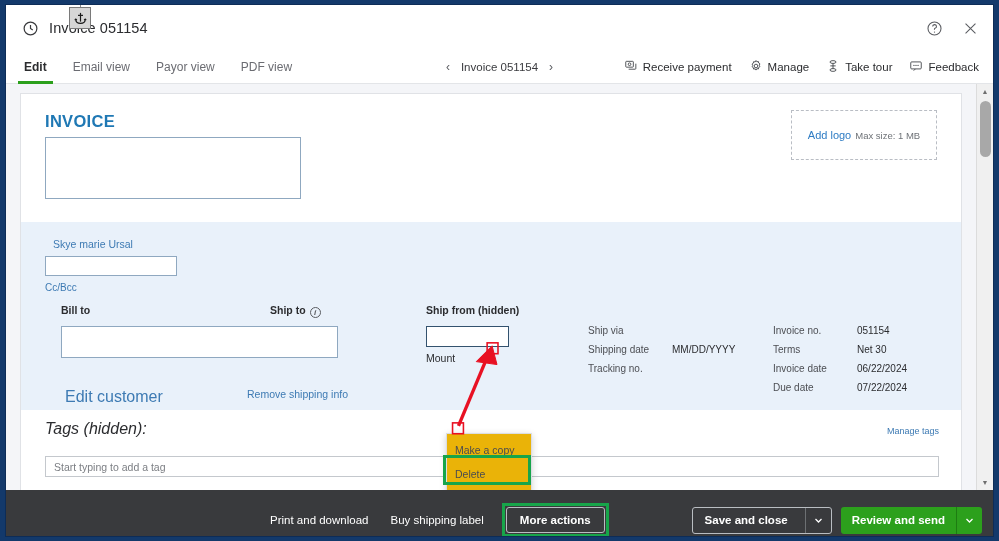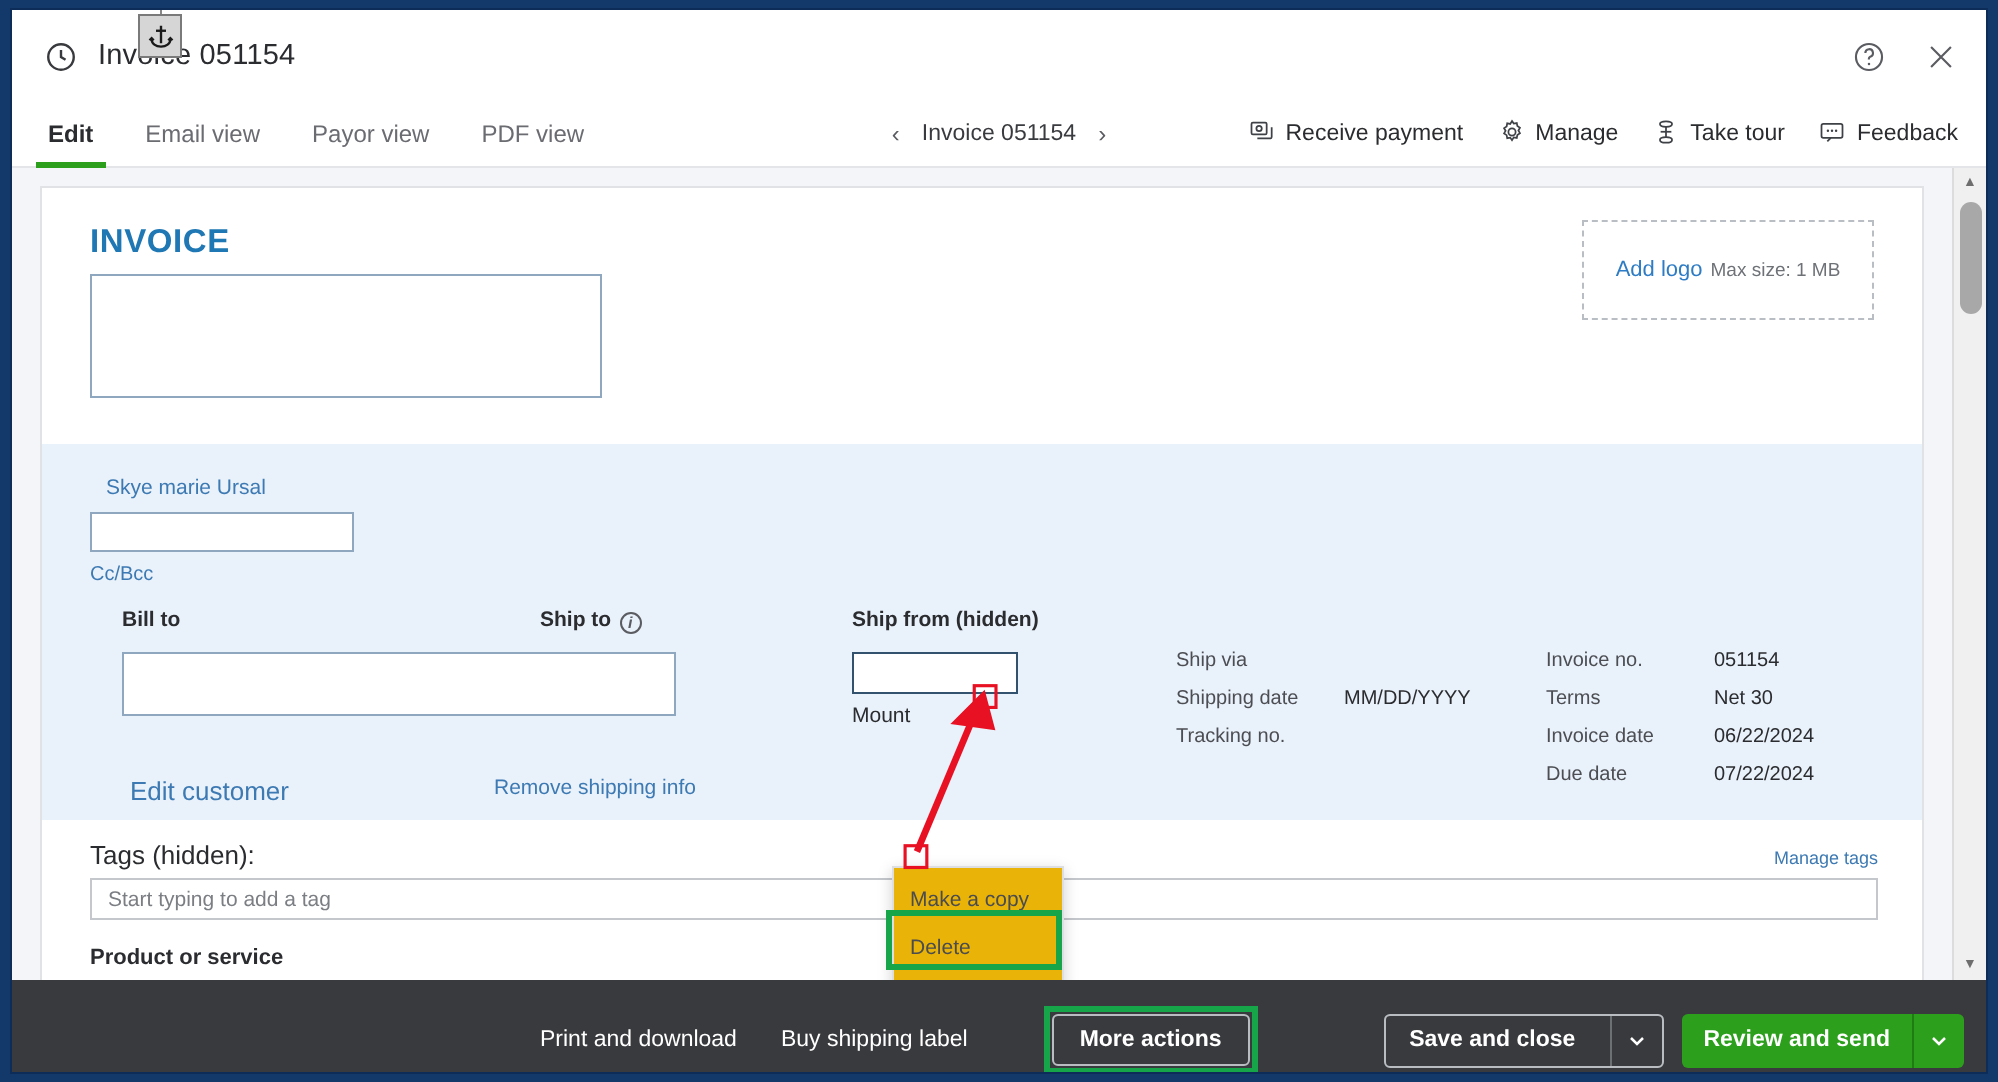--- a/index.html
+++ b/index.html
@@ -173,21 +173,21 @@
     font-size: 8px; font-weight: 700; color: #5a5c61;
     margin-left: 4px; vertical-align: -1px; font-style: italic;
   }
   #billto-col { position: absolute; left: 16px; top: 0; }
   #billto-box {
     margin-top: 10px; width: 277px; height: 32px;
     border: 1px solid #8fa8c0; background: #fff;
   }
   #edit-customer {
     position: absolute; left: 20px; top: 84px;
-    font-size: 13px; color: #3d7ab3; cursor: pointer;
+    font-size: 16px; color: #3d7ab3; cursor: pointer;
   }
   #shipto-col { position: absolute; left: 225px; top: 0; }
   #remove-ship {
     position: absolute; left: 202px; top: 84px;
     font-size: 10.5px; color: #3d7ab3; cursor: pointer;
   }
   #shipfrom-col { position: absolute; left: 381px; top: 0; }
   #shipfrom-box {
     margin-top: 10px; width: 83px; height: 21px;
     border: 1px solid #33526e; background: #fff;
@@ -198,26 +198,26 @@
   #inv-meta  { position: absolute; left: 752px; top: 103px; font-size: 10px; }
   .meta-row { display: flex; margin-bottom: 8px; }
   .meta-k { color: #4c4e53; width: 84px; flex: 0 0 auto; }
   .meta-v { color: #2b2c2f; }
 
   
   #tags-strip {
     position: relative; padding: 10px 22px 0 24px; background: #fff;
   }
   #tags-head { display: flex; align-items: baseline; }
-  #tags-label { font-size: 13px; color: #2b2c2f; }
+  #tags-label { font-size: 16px; color: #2b2c2f; font-style: italic; }
   #manage-tags {
     margin-left: auto; font-size: 9px; color: #3d7ab3; cursor: pointer;
   }
   #tag-input {
-    margin-top: 4px; height: 21px; width: 100%;
+    margin-top: 18px; height: 21px; width: 100%;
     border: 1px solid #c4c8cd; background: #fff;
     display: flex; align-items: center; padding-left: 8px;
     font-size: 10.5px; color: #7b7e83;
   }
   #prodserv {
     margin-top: 13px; font-size: 11px; font-weight: 700; color: #2b2c2f;
   }
 
   
   #more-menu {
@@ -250,21 +250,21 @@
   }
   #bb-left { display: flex; align-items: center; gap: 22px; margin-left: 264px; }
   .bb-link { font-size: 11.5px; color: #ffffff; cursor: pointer; }
   #more-actions-btn {
     height: 26px; padding: 0 13px;
     border: 1px solid #b9bdc2; border-radius: 3px;
     background: transparent; color: #ffffff;
     font-size: 11.5px; font-family: inherit; font-weight: 700;
     display: flex; align-items: center; cursor: pointer;
   }
-  #more-actions-wrap { position: relative; margin-left: 20px; }
+  #more-actions-wrap { position: relative; margin-left: 0; }
   #highlight-more {
     position: absolute; left: -4px; top: -4px; right: -4px; bottom: -4px;
     border: 3px solid #17a54a; pointer-events: none;
   }
   #bb-right { margin-left: auto; display: flex; align-items: center; gap: 9px; }
   #save-close {
     height: 27px; display: flex; align-items: center;
     border: 1px solid #b9bdc2; border-radius: 3px;
     color: #ffffff; font-size: 11.5px; font-weight: 700; cursor: pointer;
   }

